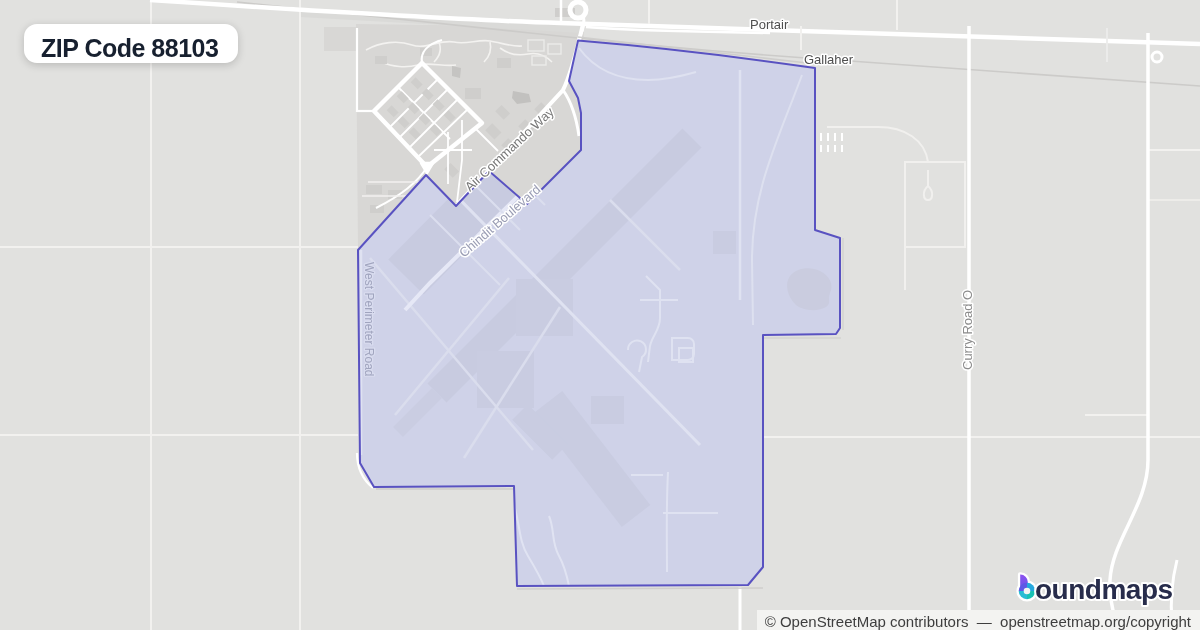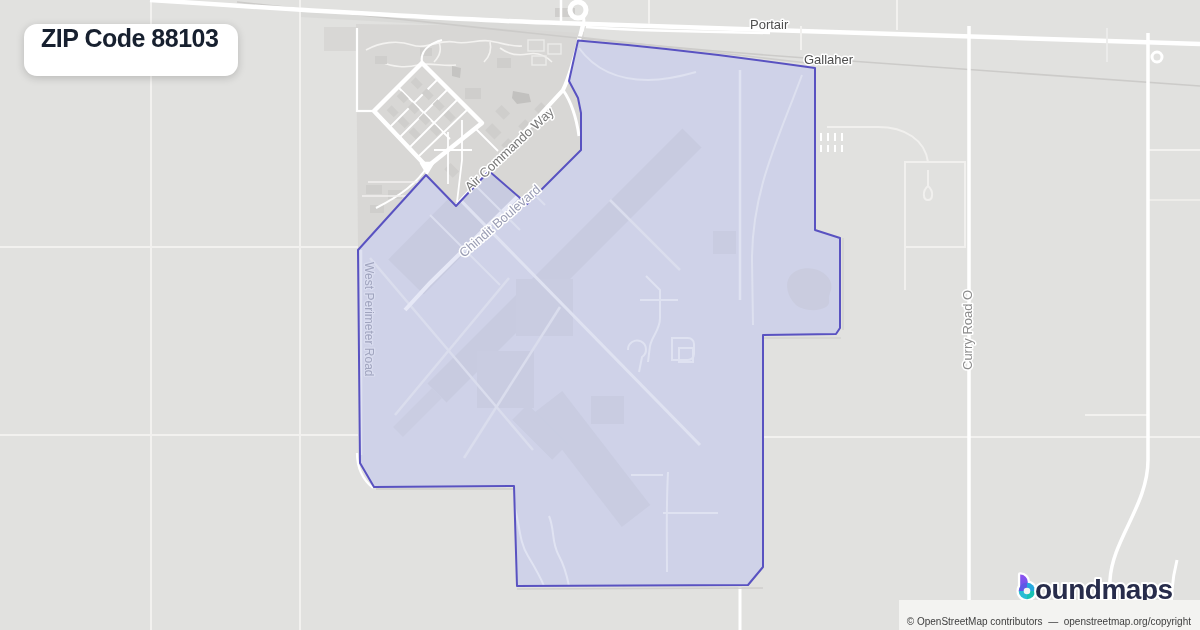--- a/index.html
+++ b/index.html
@@ -1,21 +1,21 @@
 <!DOCTYPE html>
 <html><head>
 <meta charset="utf-8">
 <style>
   html,body{margin:0;padding:0;}
   #stage{position:relative;width:1200px;height:630px;overflow:hidden;background:#fca5a5;font-family:"Liberation Sans",sans-serif;}
-  #card{position:absolute;left:24px;top:24px;width:214px;height:52px;background:#fff;border-radius:13px;
-        box-shadow:0 2px 8px rgba(0,0,0,.18);display:flex;align-items:flex-start;}
+  #card{position:absolute;left:24px;top:24px;width:214px;height:39px;background:#fff;border-radius:13px;
+        box-shadow:0 2px 8px rgba(0,0,0,.18);display:flex;align-items:flex-end;}
   #card span{margin-left:17px;font-size:25px;font-weight:bold;letter-spacing:-0.5px;color:#17202F;}
   #attrib{position:absolute;right:0;bottom:0;height:18px;background:#F3F3F1;
-          font-size:10px;color:#3E3E3E;display:flex;align-items:center;padding:12px 9px 0 8px;margin-top:32px;}
+          font-size:15px;color:#3E3E3E;display:flex;align-items:center;padding:2px 9px 0 8px;margin-top:32px;}
 </style>
 </head>
 <body>
 <div id="stage">
 
 <svg width="1200" height="630" viewBox="0 0 1200 630" style="position:absolute;left:0;top:0">
   <defs>
     <clipPath id="zipclip">
       <path d="M578,40.6 Q690,50 815,68 L815,230 L840,238 L840,328 L836,334 L763,335 L763,567 L748,585 L517,586 L514,486 L374,487 L360,463 L358,250 L426,175 L456,206 L489,171 L527,204 L581,150 L581,113 L578,98 L569,81 Z"></path>
     </clipPath>

